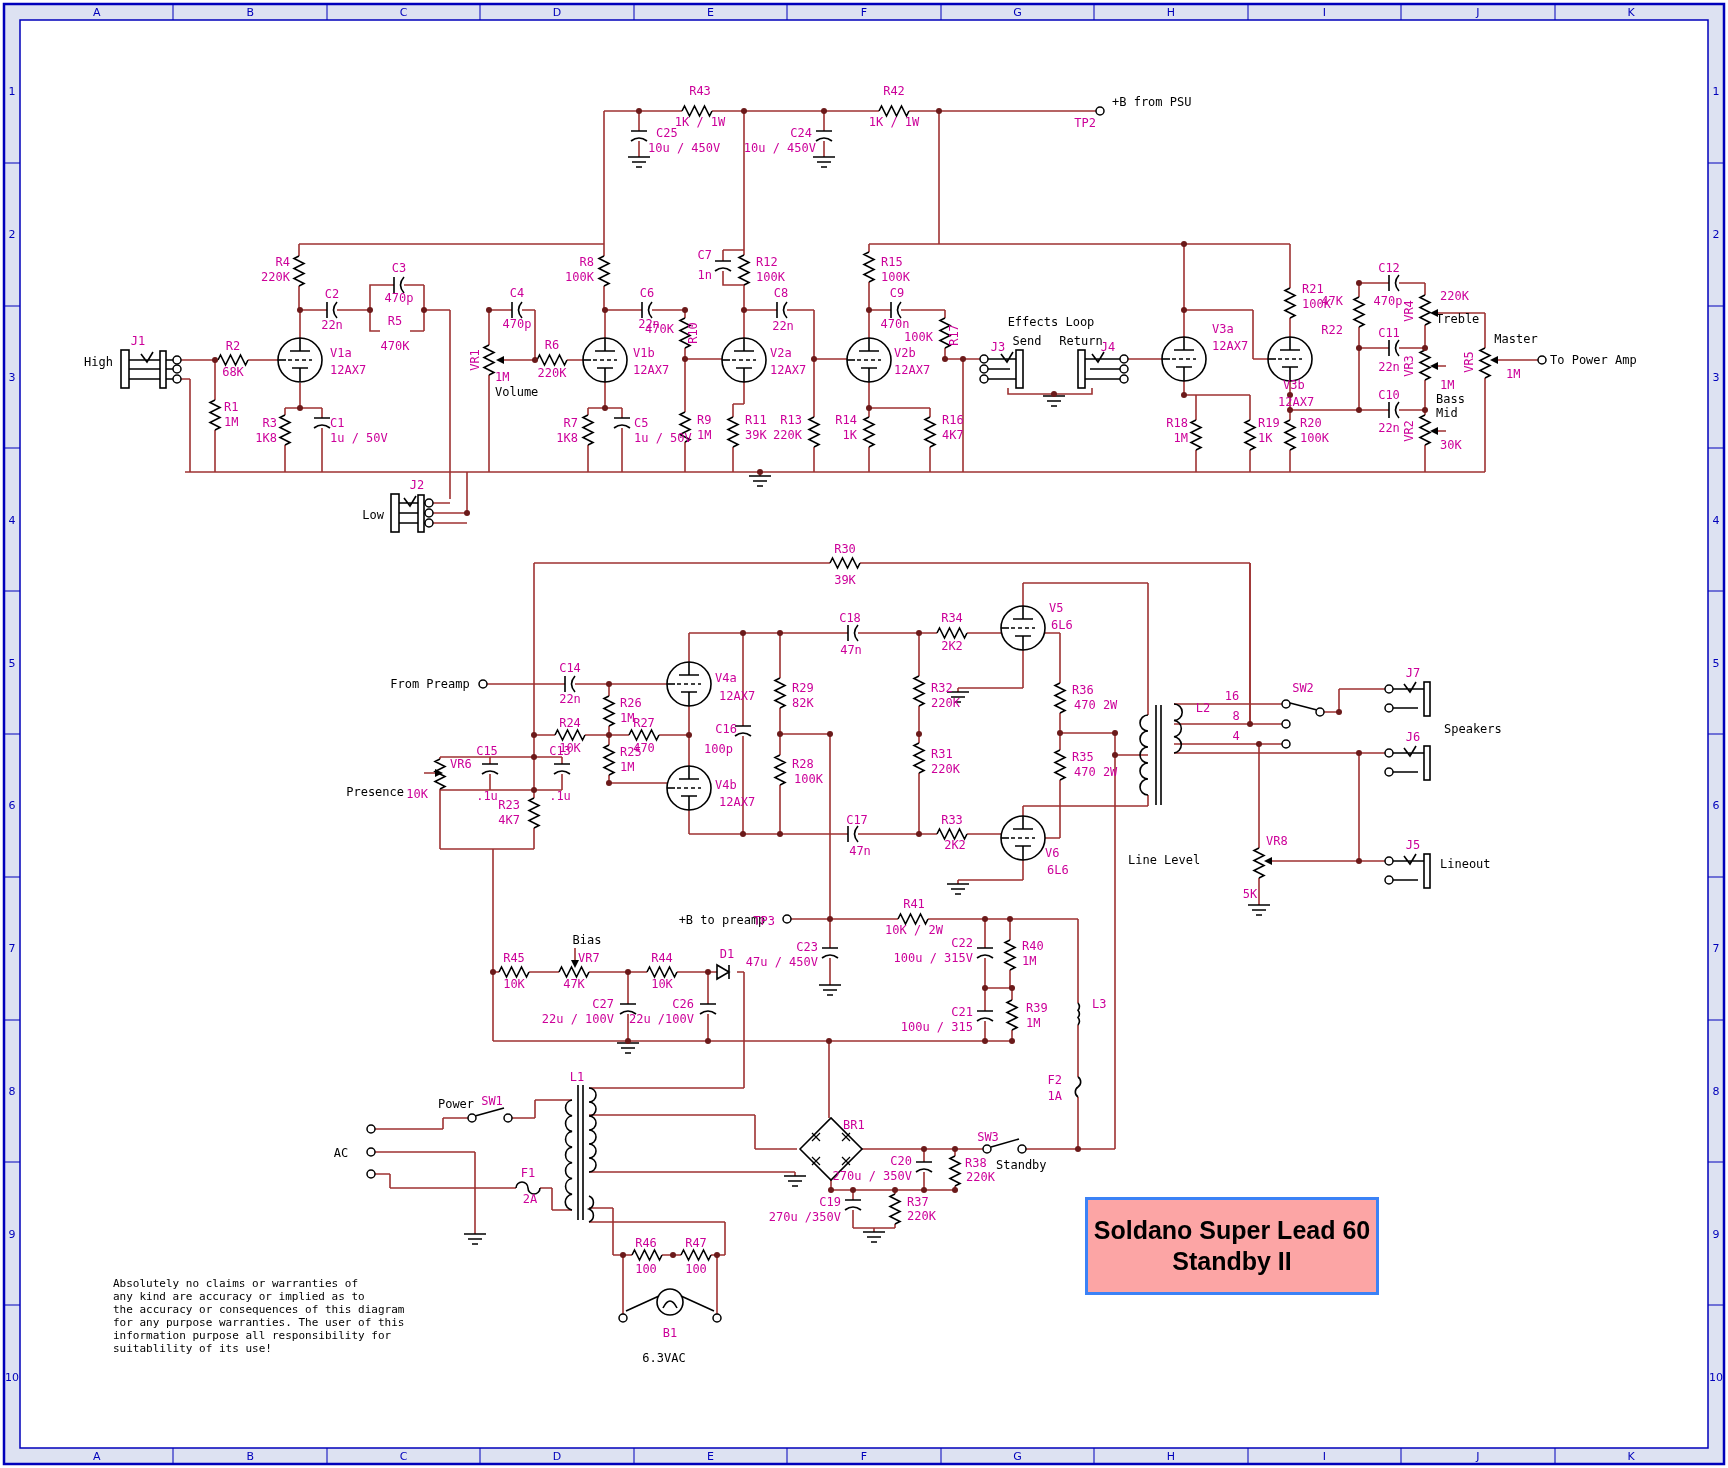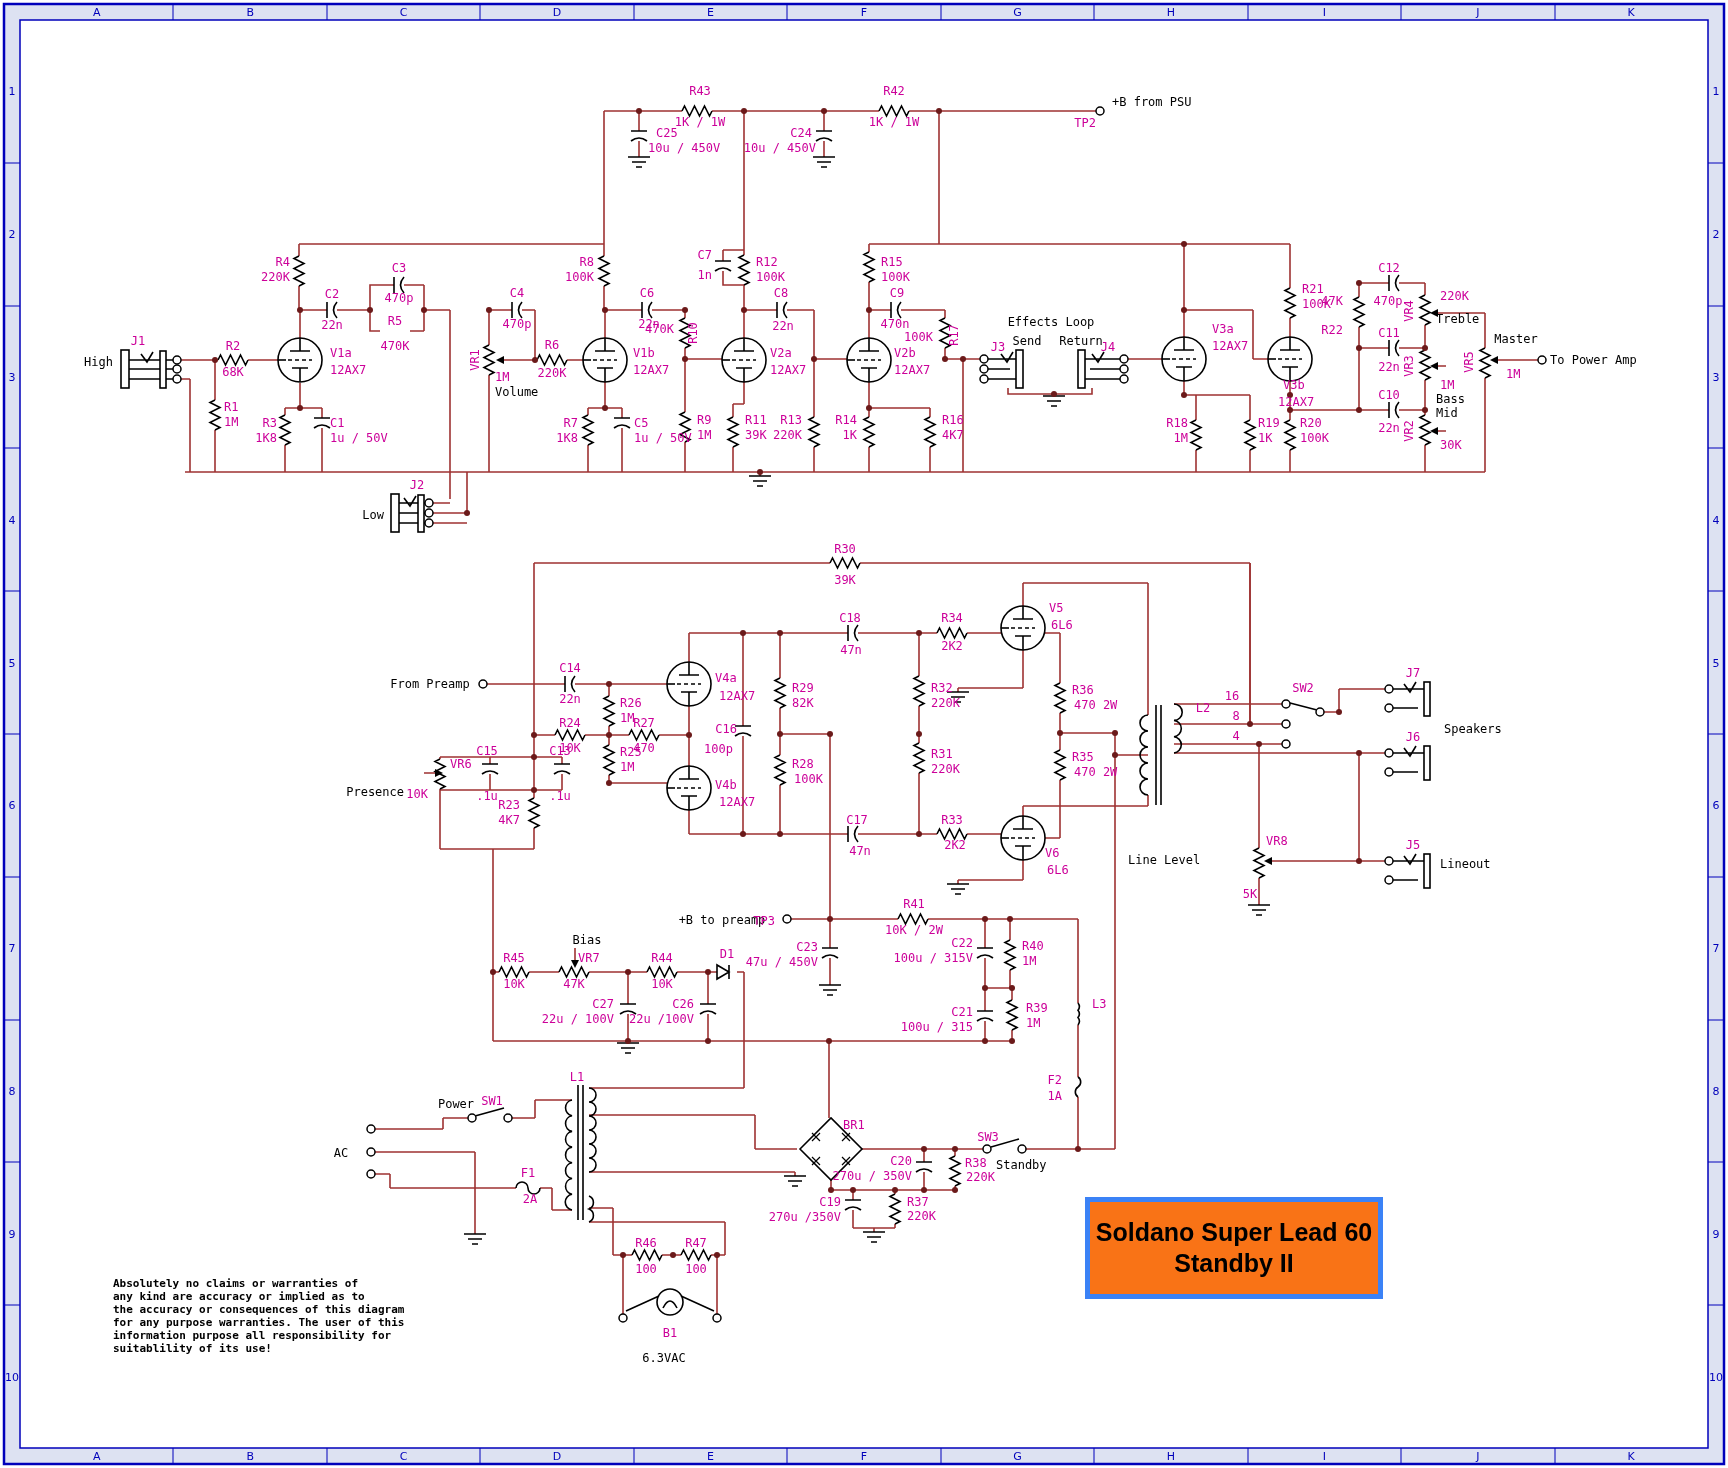--- a/index.html
+++ b/index.html
@@ -4,25 +4,25 @@
 <style>
   html,body{margin:0;padding:0;background:#fff;}
   .sheet{position:relative;width:1728px;height:1468px;background:#fff;overflow:hidden;
          font-family:"DejaVu Sans Mono",monospace;}
   svg{position:absolute;left:0;top:0;}
   text{font-family:"DejaVu Sans Mono",monospace;font-size:12px;}
   .lm{fill:#cc0099;}
   .lk{fill:#000000;}
   .grid-txt{fill:#0000bb;font-size:11px;font-family:"DejaVu Sans",sans-serif;}
   #title-box{position:absolute;left:1085px;top:1197px;width:288px;height:92px;
-    border:5px solid #3b82f6;display:flex;flex-direction:column;justify-content:center;
+    border:3px solid #3b82f6;display:flex;flex-direction:column;justify-content:center;
     align-items:center;font-family:"Liberation Sans",sans-serif;font-weight:bold;
-    font-size:25px;color:#000;line-height:1.25;background:#f97316;}
+    font-size:25px;color:#000;line-height:1.25;background:#fca5a5;}
   #disclaimer{position:absolute;left:113px;top:1277px;width:300px;
-    font-size:11px;line-height:13px;color:#000;font-weight:bold;}
+    font-size:11px;line-height:13px;color:#000;}
 </style>
 </head>
 <body>
 
 <div class="sheet">
 <svg width="1728" height="1468" viewBox="0 0 1728 1468">
   <defs>
     <g id="rh">
           <path d="M0,0 l2.5,-5 l5,10 l5,-10 l5,10 l5,-10 l5,10 l2.5,-5" fill="none"></path>
         </g>

